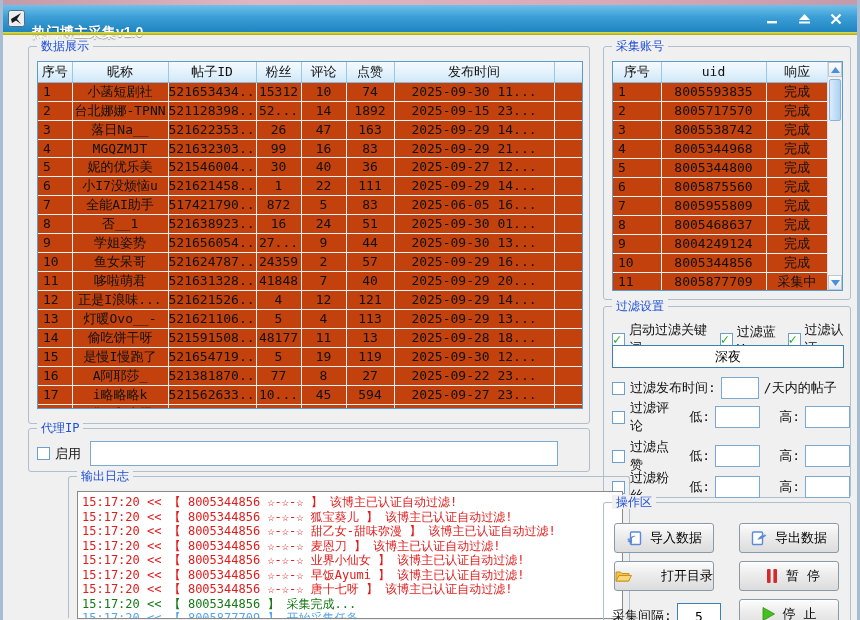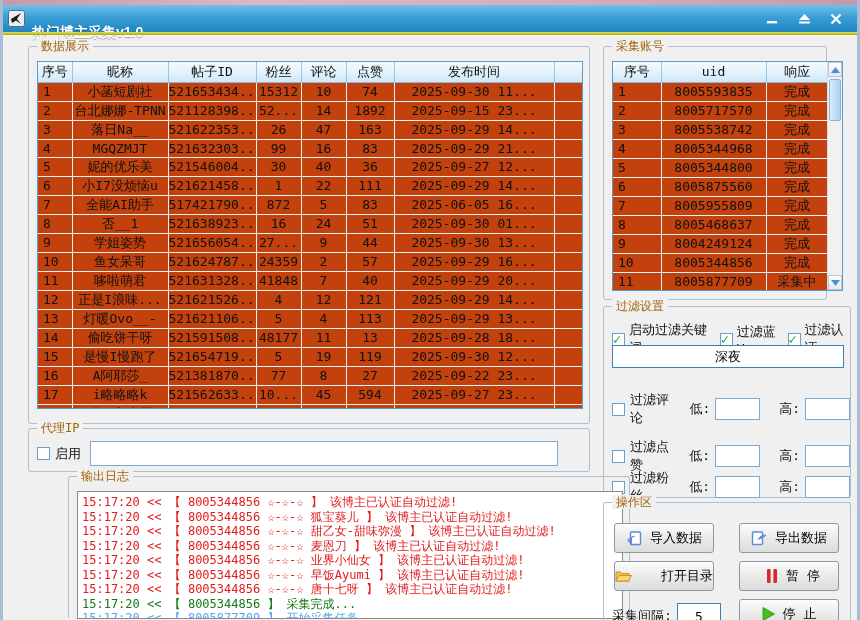--- a/index.html
+++ b/index.html
@@ -19,21 +19,21 @@
     display:flex; align-items:center; padding:0 8px; }
   .titlebar-underline { position:absolute; left:-3px; top:32px; width:860px; height:3px;
     background:linear-gradient(180deg,#e3e34a,#a8a818); }
   .title-text { color:#fff; font-weight:bold; font-size:14px; margin-left:7px;
     font-family:"Liberation Sans",sans-serif; text-shadow:0 1px 1px rgba(0,0,0,.35);margin-top:28px; }
   .win-btns { margin-left:auto; display:flex; gap:16px; align-items:center; padding-right:8px; }
   .win-btn { width:16px; height:14px; display:flex; align-items:center; justify-content:center; cursor:pointer; }
   
   .group { position:absolute; border:1px solid #aebfce; border-radius:3px; }
   .group-legend { position:absolute; top:-8px; left:8px; background:#f0f0f0;
-    padding:0 4px; font-size:12px; line-height:14px; color:#a16207; }
+    padding:0 4px; font-size:12px; line-height:14px; color:#1d4ed8; }
   
   .tbl-box { position:absolute; border:1px solid #5a9ccc; background:#c2410c; overflow:hidden; }
   table { border-collapse:collapse; table-layout:fixed; width:100%; }
   thead th { height:20px; font-weight:normal; font-size:13px;
     background:linear-gradient(180deg,#f4fafe 0%,#e2f1fb 55%,#cfe7f8 100%);
     border-right:1px solid #9cc6e8; border-bottom:1px solid #8ab6dc; overflow:hidden; white-space:nowrap; }
   thead th:last-child { border-right:none; }
   tbody td { height:18px; text-align:center; border-right:1px solid #eef2f6;
     border-bottom:1px solid #eef2f6; overflow:hidden; white-space:nowrap; font-size:13px; }
   tbody td.c-left { text-align:left; padding-left:5px; }
@@ -303,21 +303,21 @@
             <td>0</td>
             <td>205</td>
             <td>2025-09-24 22...</td>
             <td></td>
           </tr>
         </tbody>
     </table>
   </div>
 </div>
 
-<div class="group" style="left:600px; top:46px; width:224px; height:254px;">
+<div class="group" style="left:600px; top:46px; width:248px; height:254px;">
   <span class="group-legend">采集账号</span>
   <div class="tbl-box" style="left:8px; top:14px; width:231px; height:230px;">
     <table id="acct-table" style="width:215px;">
       <colgroup>
           <col style="width:48px">
           <col style="width:105px">
           <col style="width:62px">
         </colgroup>
       <thead>
           <tr id="acct-head">
@@ -410,22 +410,28 @@
       <span class="cb-row">
         <span class="checkbox checked"></span>
         <span>过滤蓝V</span>
       </span>
       <span class="cb-row">
         <span class="checkbox checked"></span>
         <span>过滤认证</span>
       </span>
     </div>
   <input type="text" style="position: absolute; left: 8px; top: 38px; width: 232px; height: 23px; text-align: center; border-color: rgb(60, 127, 177);" value="深夜">
+  <div class="filter-row" style="left:8px; top:70px;">
+    <span class="checkbox"></span>
+    <span>过滤发布时间:</span>
+    <input type="text" style="width: 38px; height: 22px;">
+    <span>/天内的帖子</span>
+  </div>
   <div id="range-filters">
-      <div class="filter-row" style="left: 8px; top: 84px; font-family: Liberation Mono, monospace;">
+      <div class="filter-row" style="left: 8px; top: 92px;">
         <span class="checkbox"></span>
         <span>过滤评论</span>
         <span style="margin-left: 8px;">低:</span>
         <input type="text" style="width: 45px; height: 22px;">
         <span style="margin-left: 14px;">高:</span>
         <input type="text" style="width: 45px; height: 22px;">
       </div>
       <div class="filter-row" style="left: 8px; top: 131px;">
         <span class="checkbox"></span>
         <span>过滤点赞</span>

